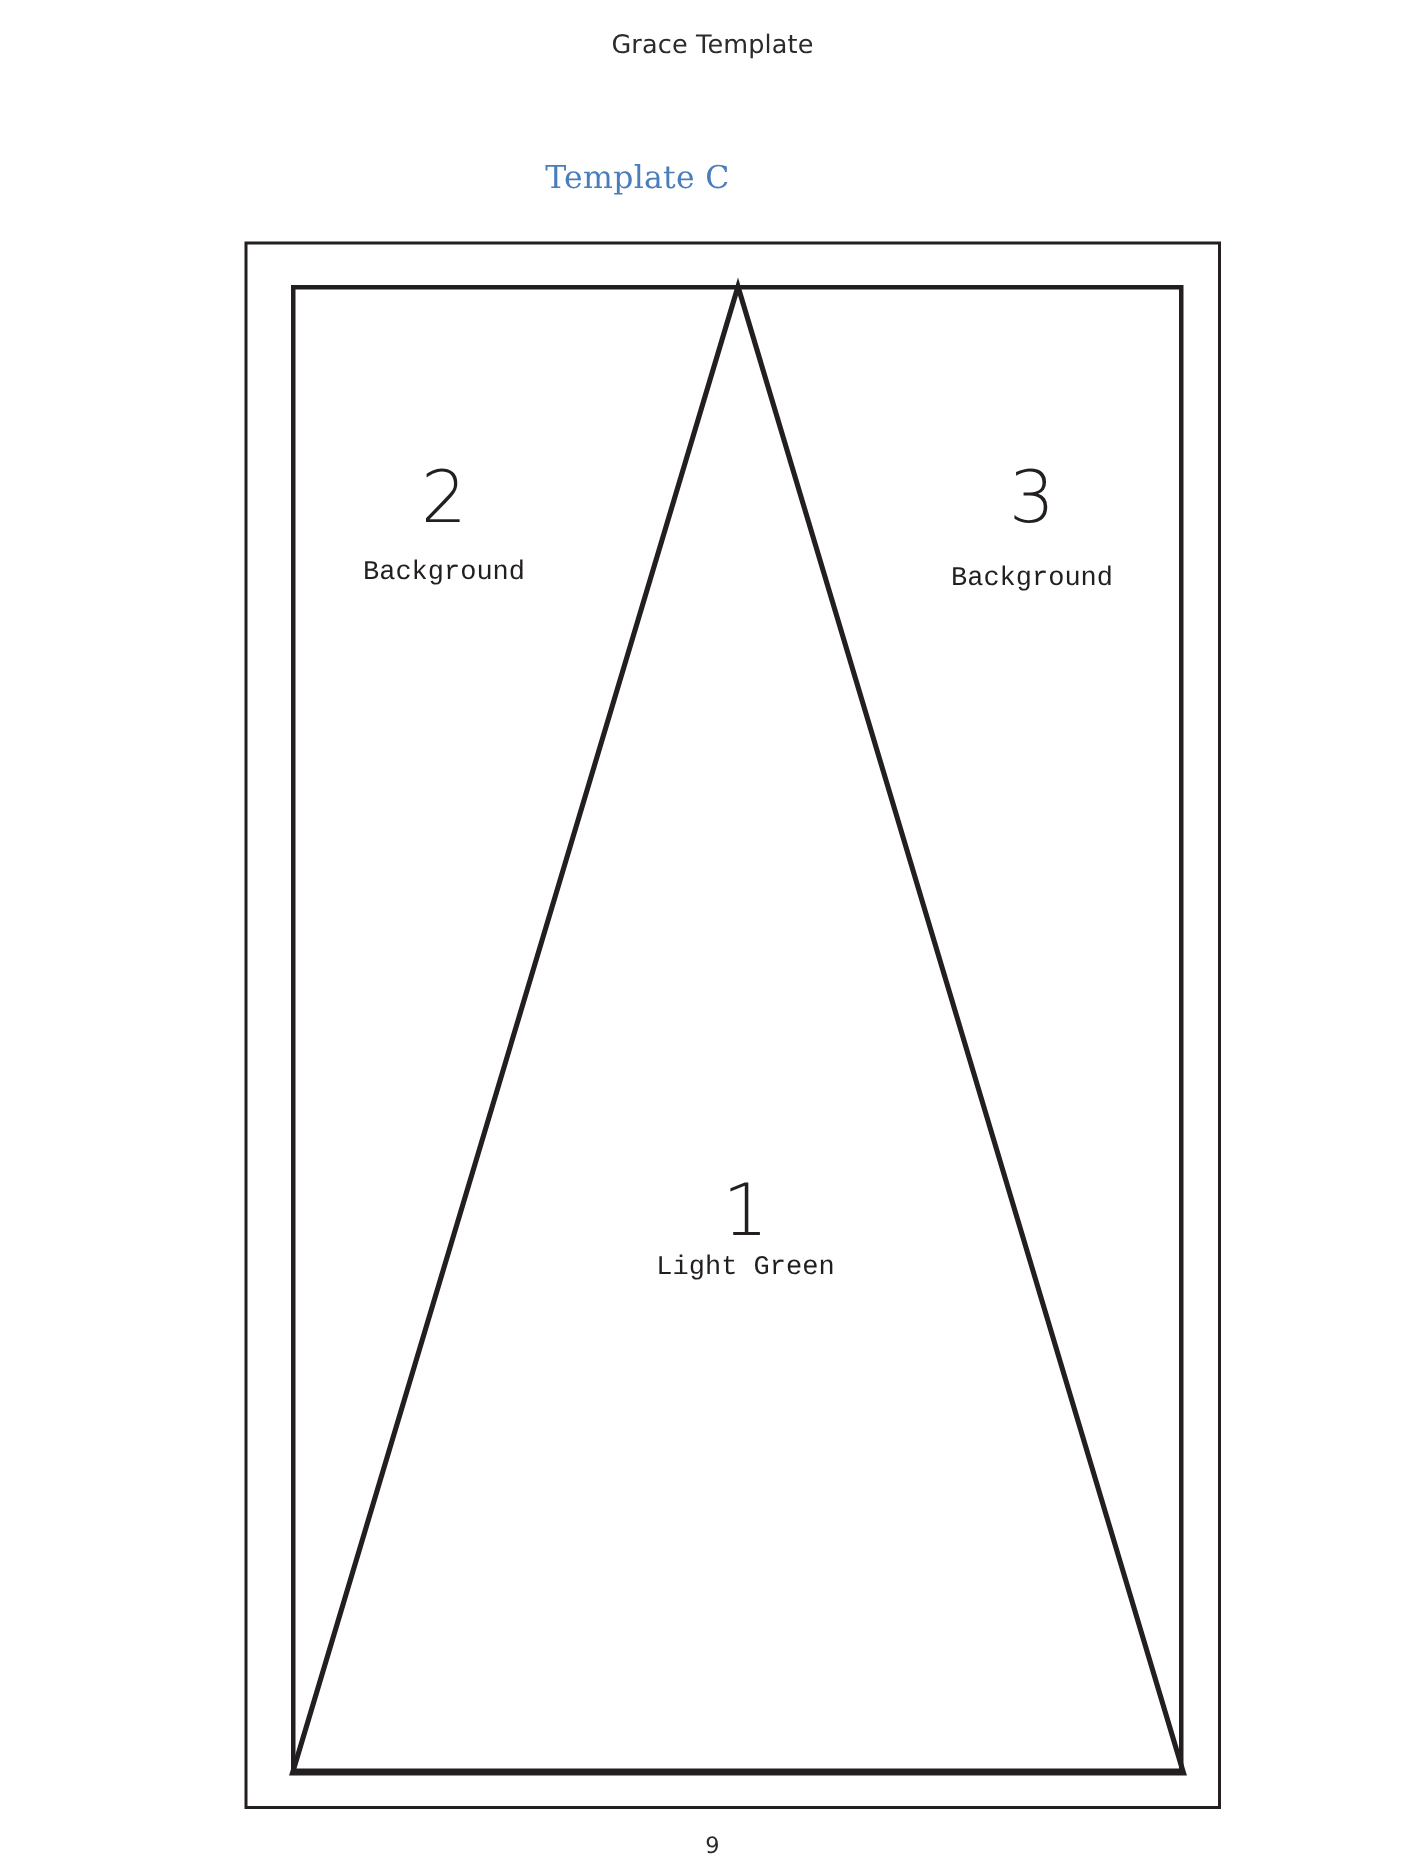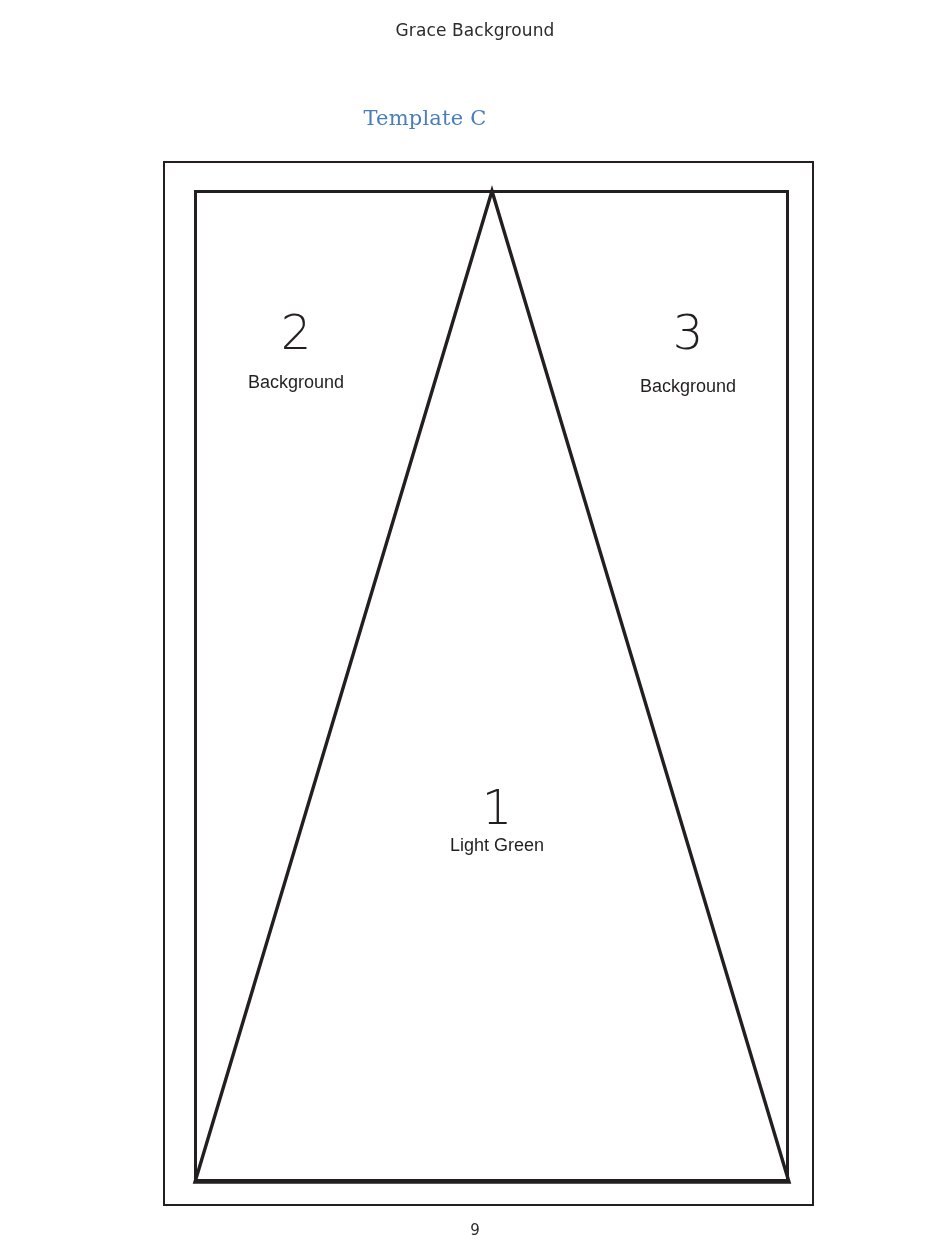--- a/index.html
+++ b/index.html
@@ -107,21 +107,21 @@
     font-size: 48px;
     line-height: 52px;
     font-weight: 300;
     font-family: "DejaVu Sans", "Liberation Sans", sans-serif;
     display: block;
   }
   .region-name {
     font-size: 18px;
     line-height: 24px;
     font-weight: 400;
-    font-family: Liberation Sans, sans-serif;
+    font-family: Liberation Mono, monospace;
     display: block;
     margin-top: 12px;
   }
 
   
   .region-2 {
     left: 196px;
     top: 306px;
     width: 200px;
   }
@@ -139,21 +139,21 @@
     top: 781px;
     width: 200px;
   }
   .region-1 .region-name { margin-top: 0; }
 </style>
 </head>
 <body>
 
 <div class="page">
 
-  <div class="doc-header">Grace Background</div>
+  <div class="doc-header">Grace Template</div>
 
   <div class="doc-subtitle">Template C</div>
 
   <div class="outer-frame"></div>
 
   <div class="inner-frame"></div>
 
   <svg class="triangle-layer" viewBox="0 0 950 1247" width="950" height="1247">
     <polygon points="492,191 789,1182 195,1182" fill="none" stroke="#231f20" stroke-width="3.4" stroke-linejoin="miter"></polygon>
   </svg>

